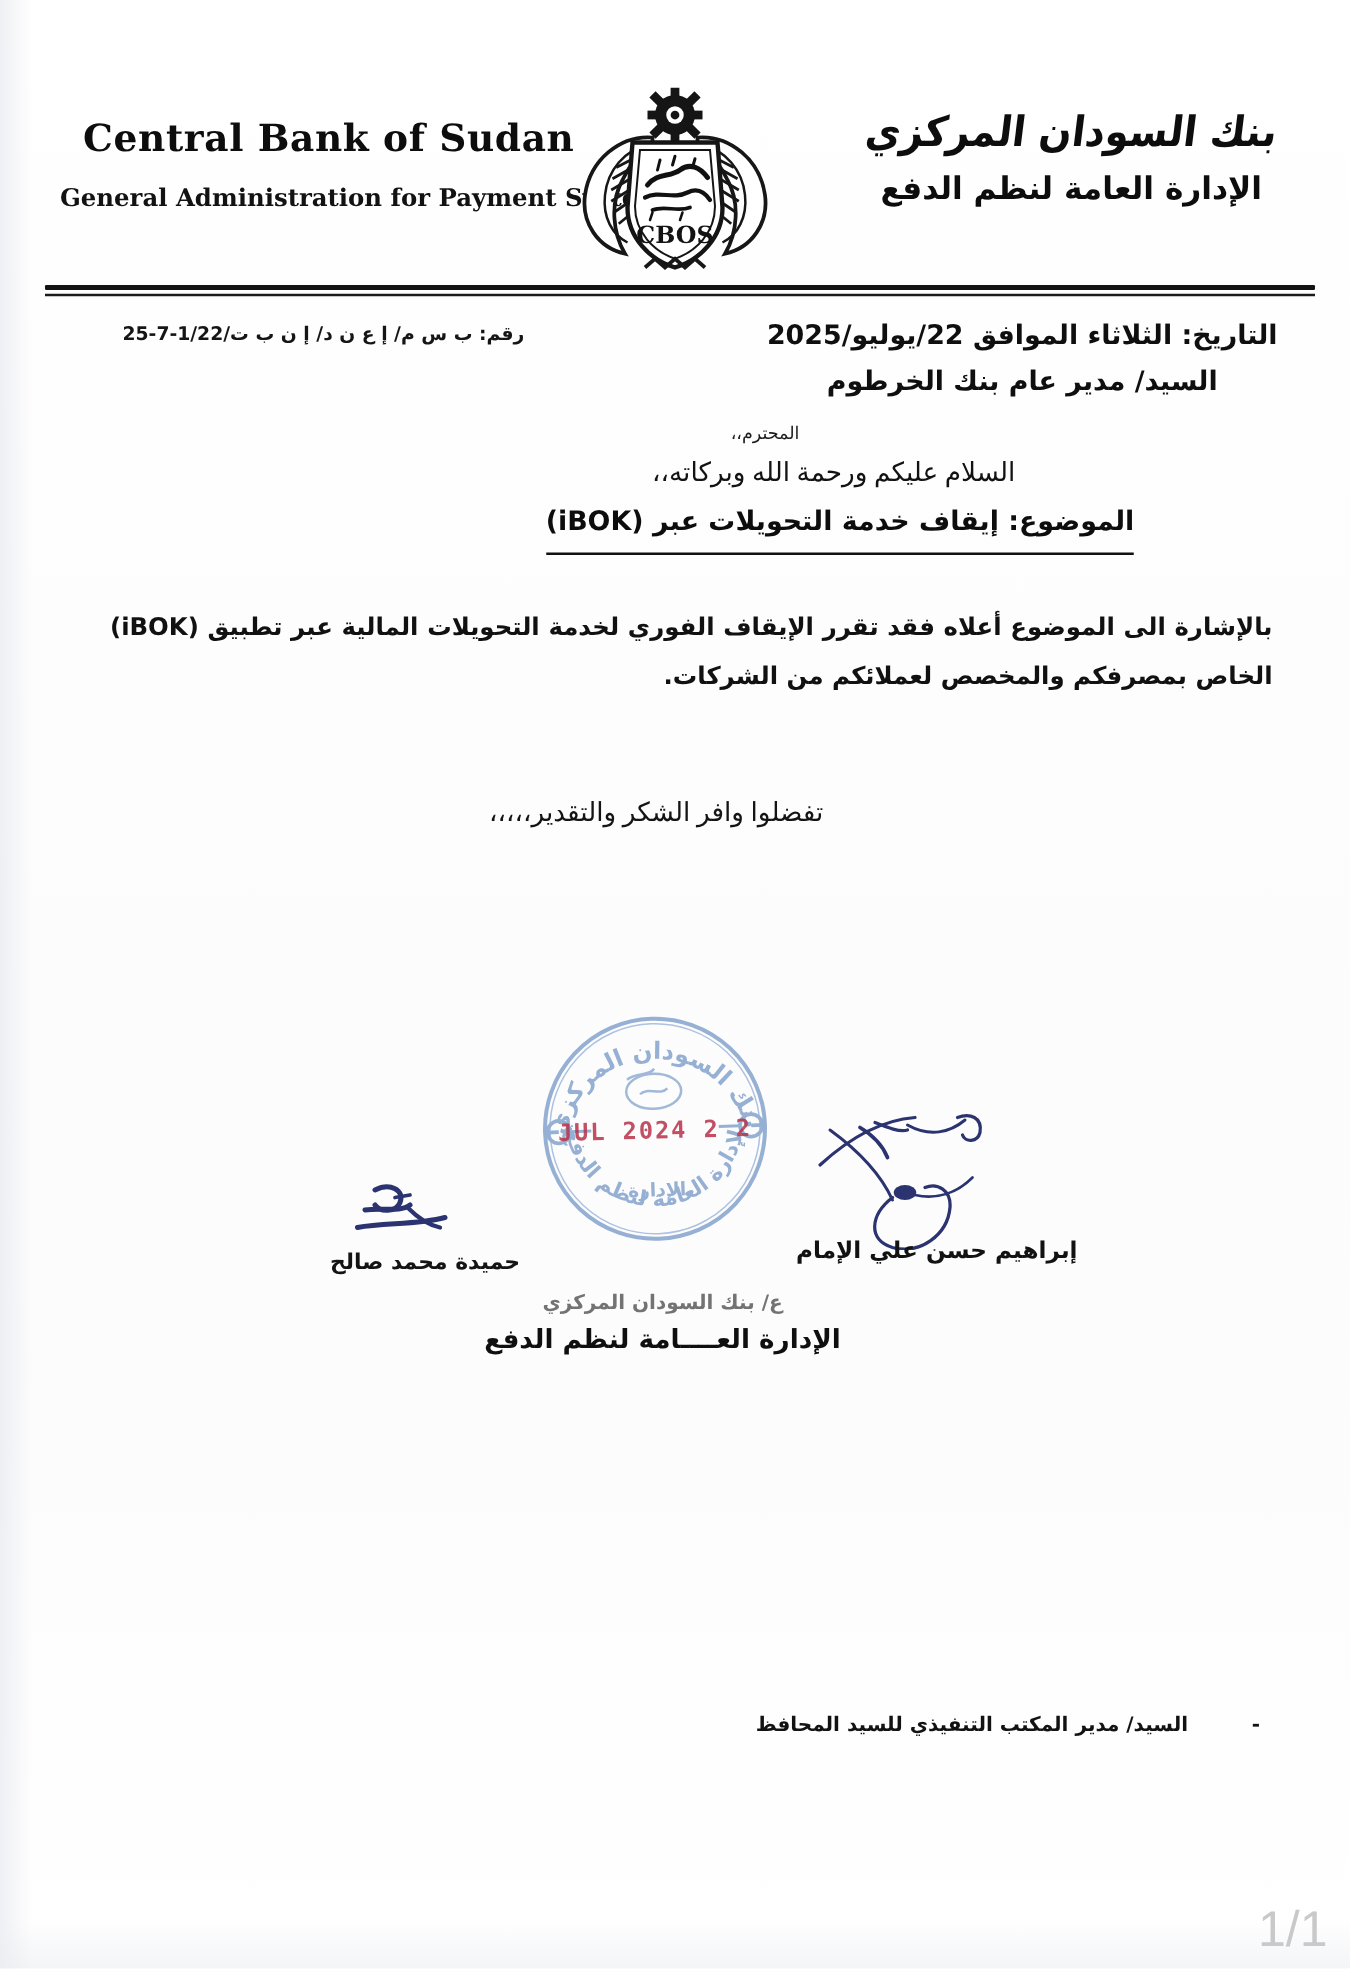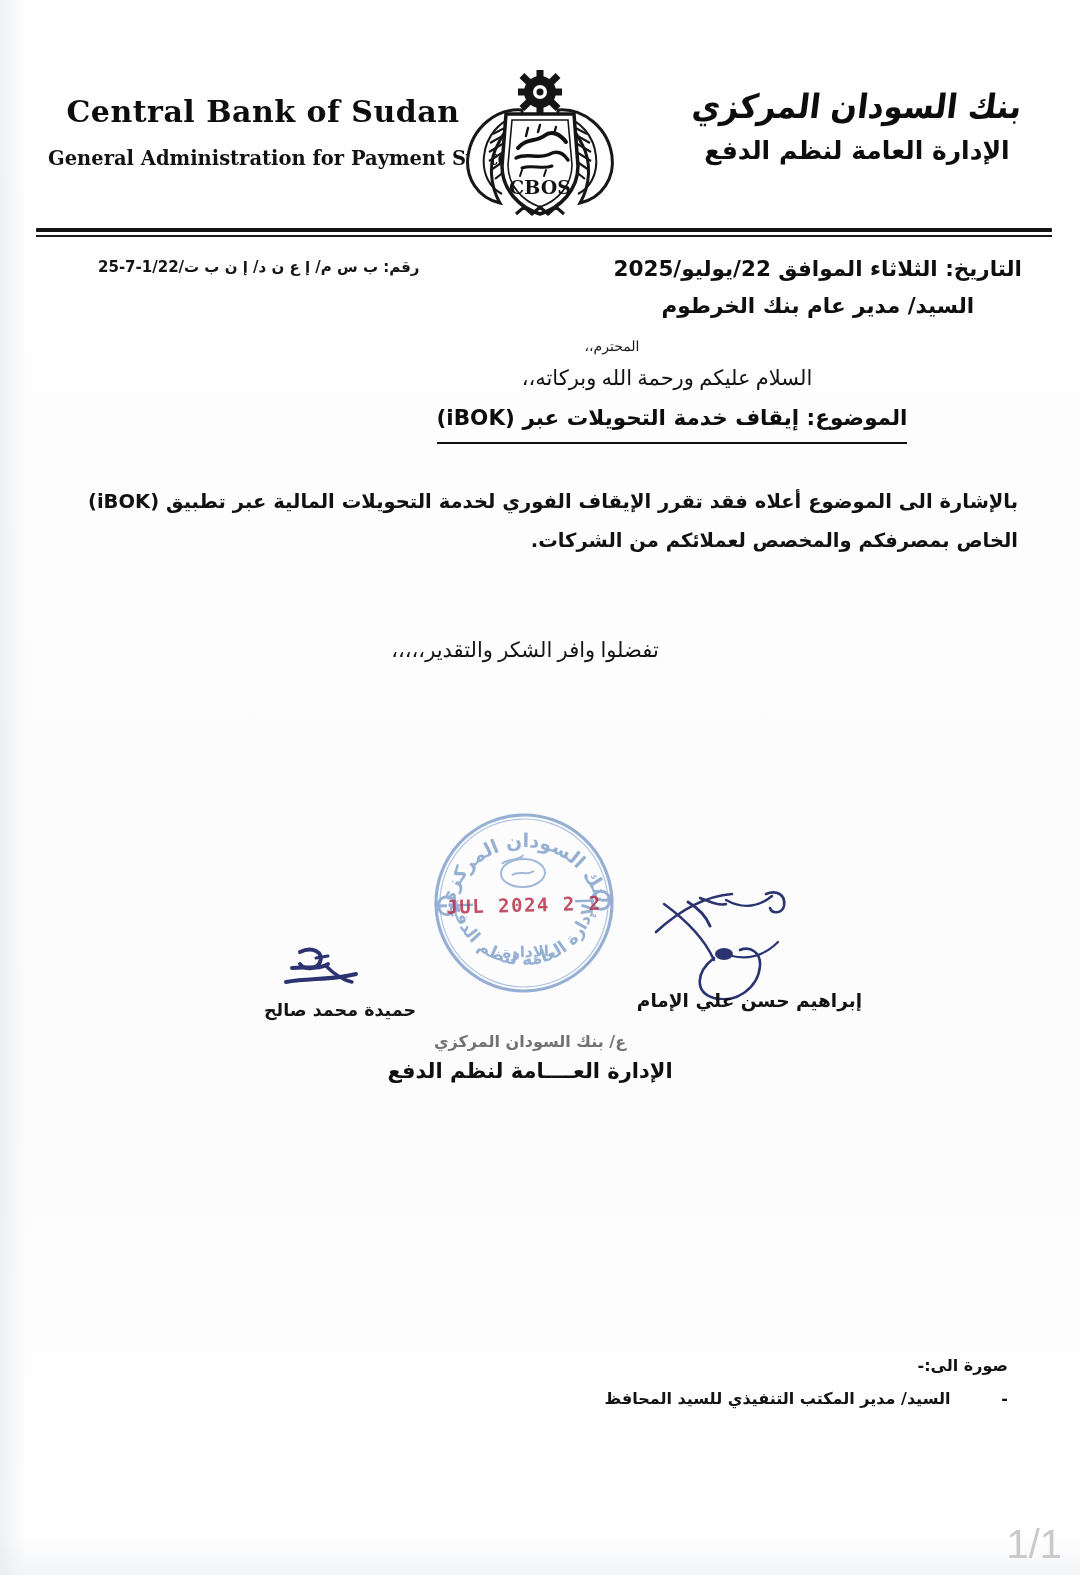--- a/index.html
+++ b/index.html
@@ -534,21 +534,20 @@
 
   <div class="sig-name-right">إبراهيم حسن علي الإمام</div>
   <div class="sig-name-left">حميدة محمد صالح</div>
 
   <div class="org-footer">
     <div class="l1">ع/ بنك السودان المركزي</div>
     <div class="l2">الإدارة العــــامة لنظم الدفع</div>
   </div>
 
   <div class="cc-block">
-    <div class="cc-title">صورة الى:-</div>
     <div class="cc-item">
       <span class="dash">-</span>
       <span>السيد/ مدير المكتب التنفيذي للسيد المحافظ</span>
     </div>
   </div>
 
   <div class="page-number">1/1</div>
 </div>
 
 </body></html>

